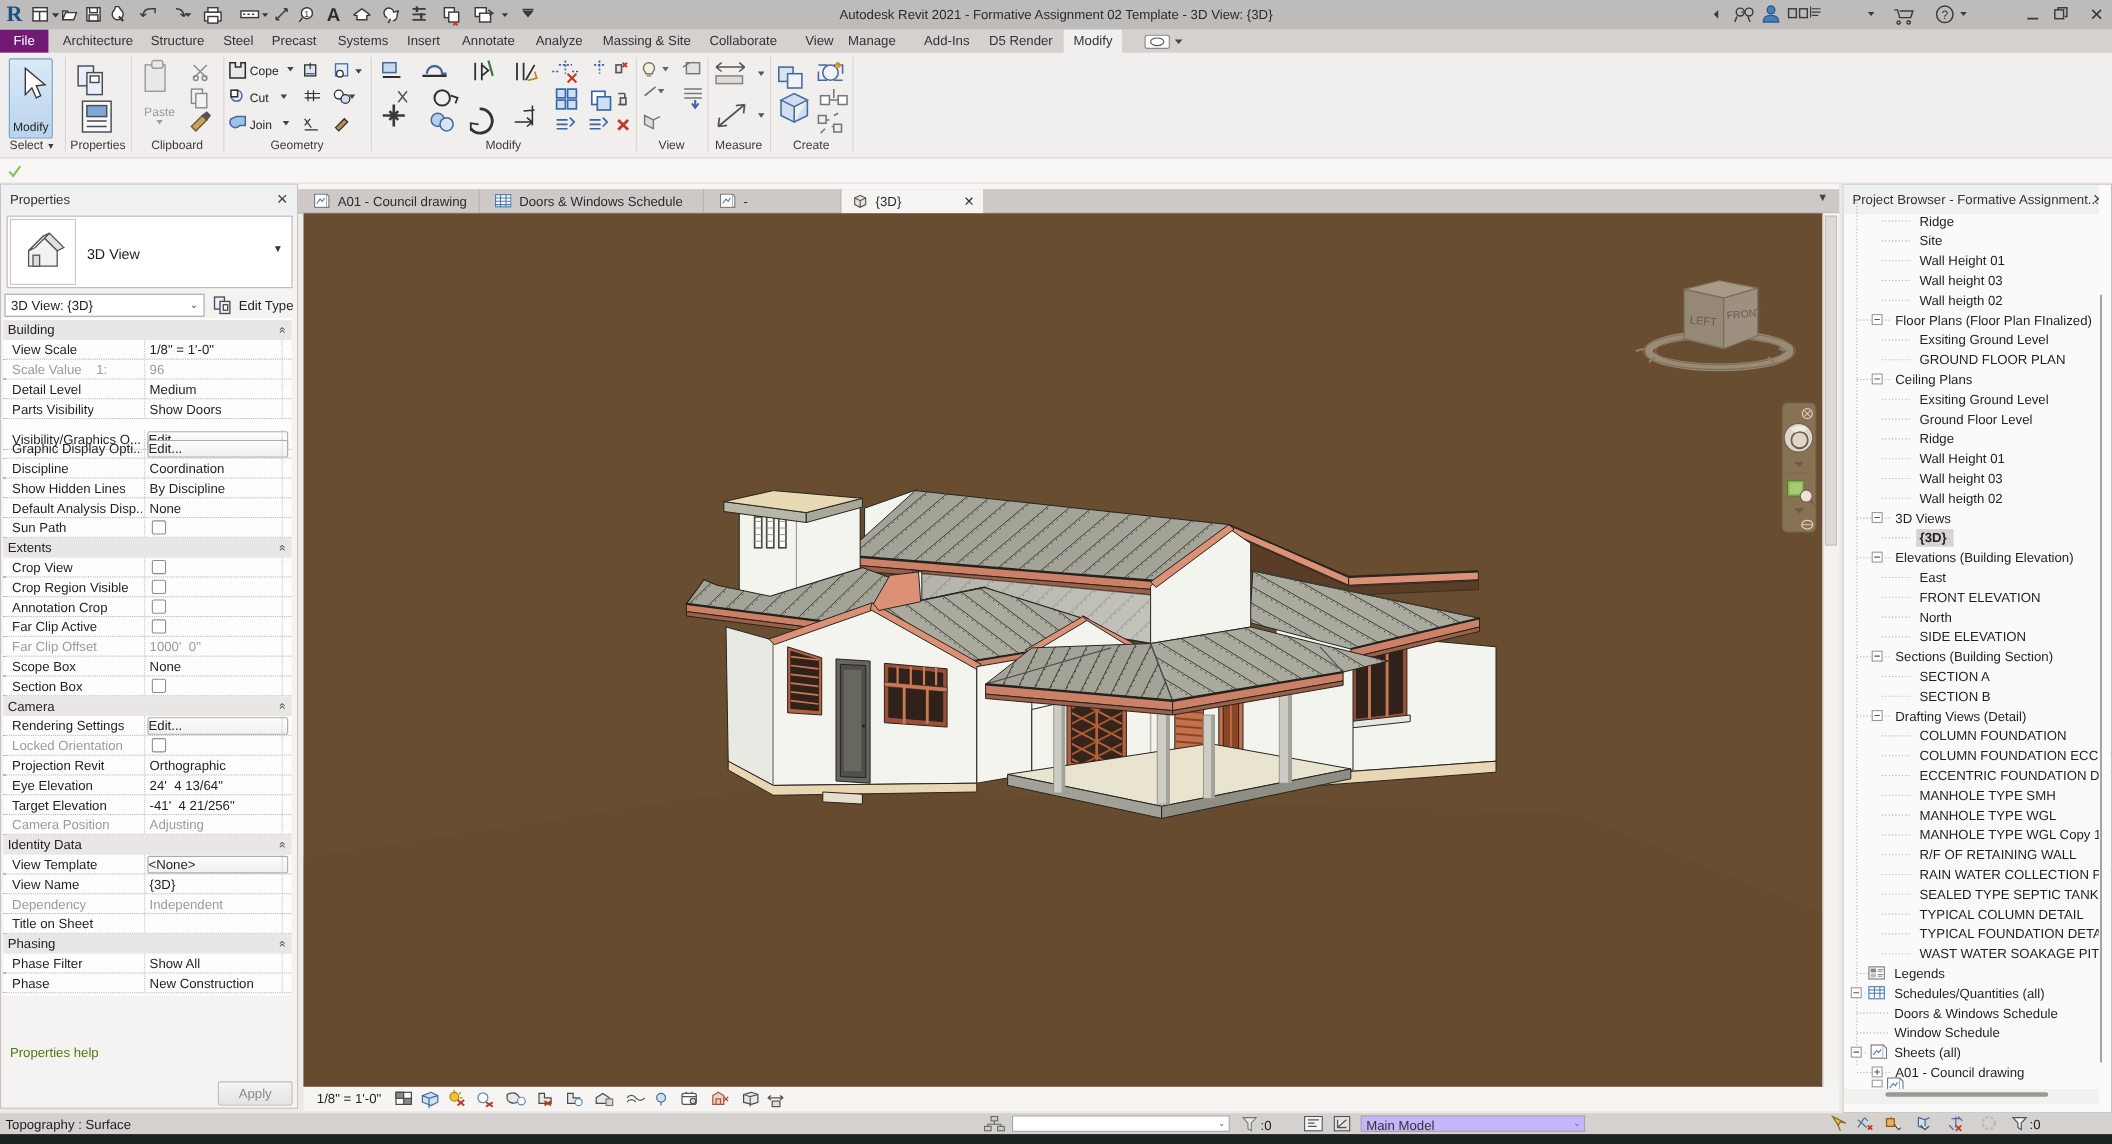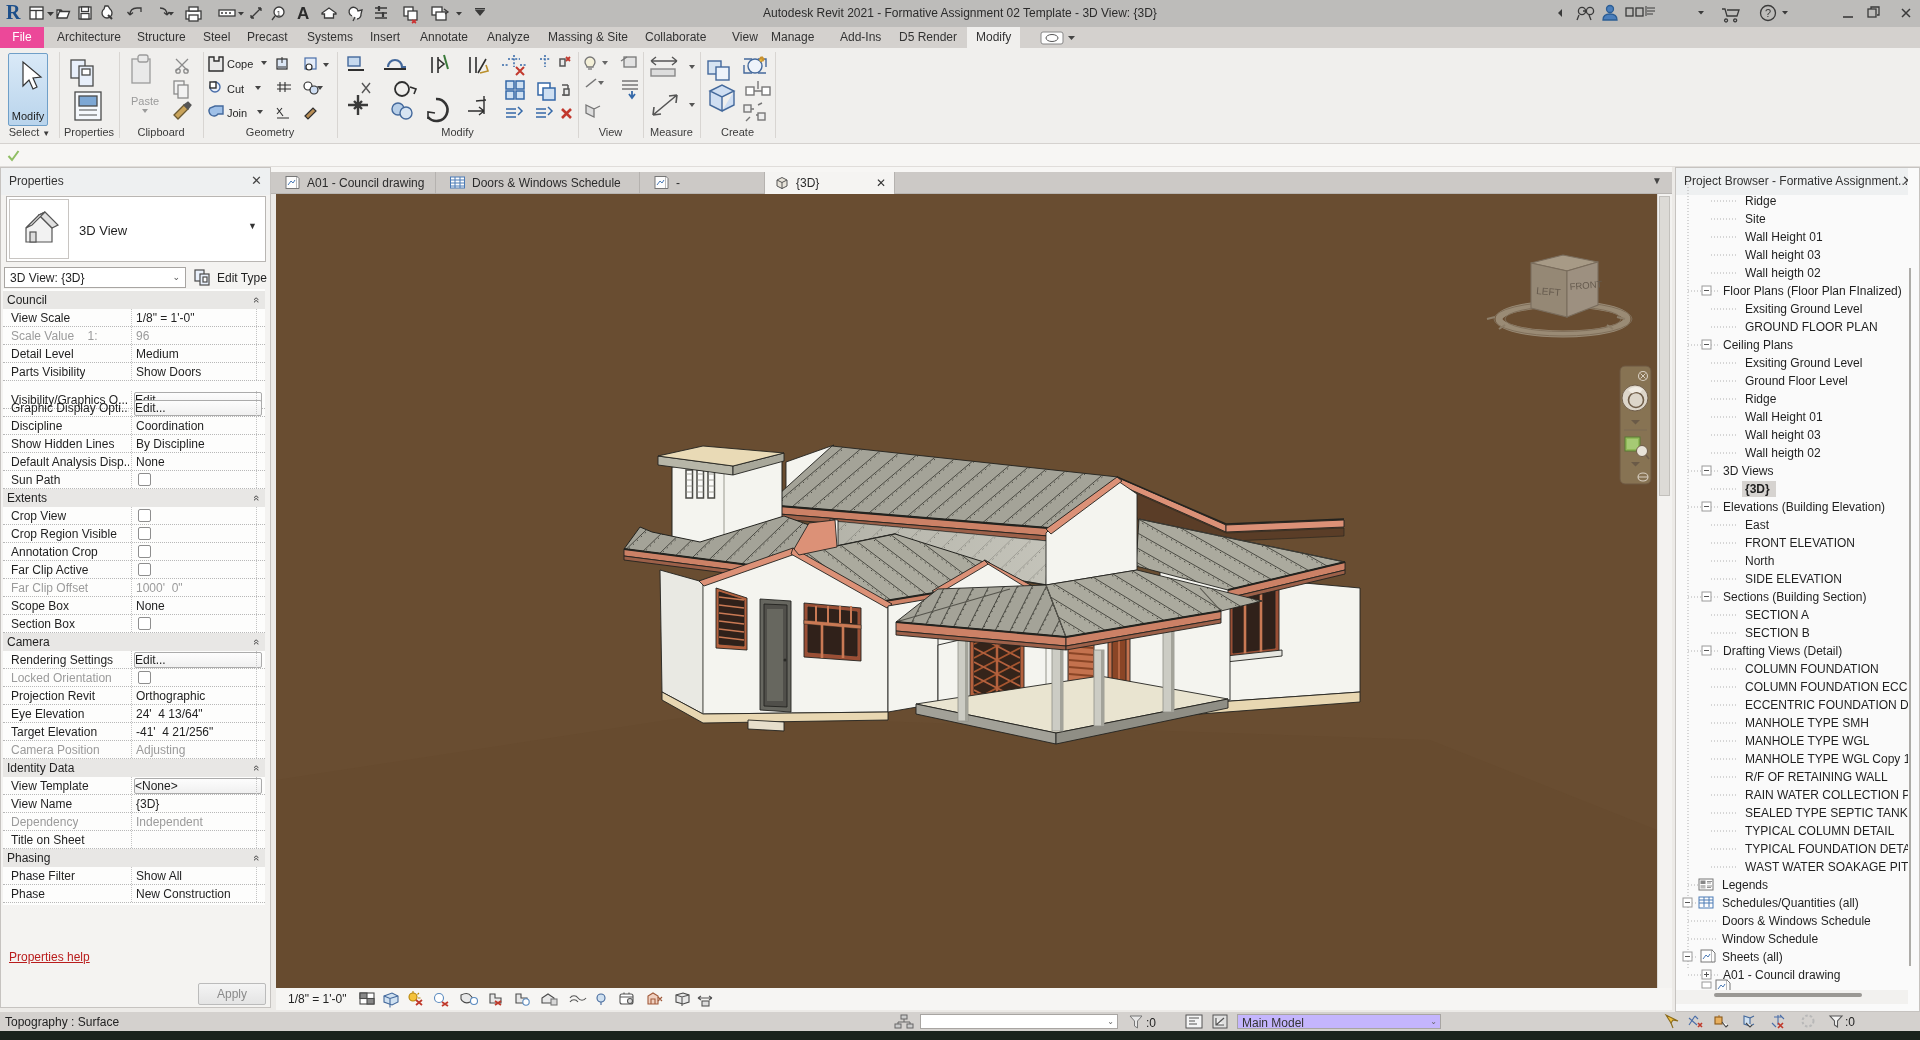--- a/index.html
+++ b/index.html
@@ -5,21 +5,21 @@
 * { margin:0; padding:0; box-sizing:border-box; }
 html,body { width:1920px; height:1040px; overflow:hidden; font-family:"Liberation Sans", sans-serif; }
 body { position:relative; background:#eceae7; }
 .abs { position:absolute; }
 
 #titlebar { left:0; top:0; width:1920px; height:27px; background:#bdbcba; }
 #titlebar .title { position:absolute; left:0; right:0; top:6px; text-align:center; font-size:12px; color:#2b2b2b; }
 
 #tabrow { left:0; top:27px; width:1920px; height:21px; background:#d4d1ce; }
 .rtab { position:absolute; top:0; height:21px; font-size:12px; color:#333; padding:3px 9px 0 9px; }
-#filetab { left:0; width:44px; background:#ec4899; color:#fff; text-align:center; padding:3px 0 0 0; }
+#filetab { left:0; width:44px; background:#701a75; color:#fff; text-align:center; padding:3px 0 0 0; }
 .rtab.active { background:#f0efed; }
 
 #ribbon { left:0; top:48px; width:1920px; height:96px; background:#f0efed; border-bottom:1px solid #d5d2cf; }
 .rsep { position:absolute; top:4px; height:86px; width:1px; background:#d8d5d2; }
 .plabel { position:absolute; top:78px; width:100%; text-align:center; font-size:11px; color:#3b3b3b; }
 
 #optionsbar { left:0; top:144px; width:1920px; height:23px; background:#f7f6f4; border-bottom:1px solid #e0ddda; }
 
 #props { left:0; top:167px; width:271px; height:841px; background:#f4f3f1; border:1px solid #c6c3c0; }
 #prophead { position:absolute; left:0; top:0; width:269px; height:27px; background:#eef0f1; font-size:12px; color:#333; }
@@ -354,21 +354,21 @@
 <svg style="position:absolute;left:192px;top:99px" width="20" height="20" viewBox="0 0 20 20">
       <g stroke="#4a4a4a" fill="#e8effa" stroke-width="1.2">
         <rect x="2" y="3" width="9" height="11"></rect>
         <rect x="7" y="7" width="9" height="11"></rect>
         <rect x="10" y="10" width="4" height="5" fill="#fff"></rect>
       </g>
     </svg>
 <span style="position:absolute;left:216px;top:103px;font-size:12px;color:#1f1f1f">Edit Type</span>
 <div style="position:absolute;left:2px;top:121px;width:262px;height:616px;background:#fdfdfc"></div>
 <div class="psec" style="top:123px">
-      <span class="lab">Council</span>
+      <span class="lab">Building</span>
       <span class="chev">«</span>
     </div>
 <div class="prow" style="top:141px">
       <span class="lab">View Scale</span>
       <span class="val">1/8" = 1'-0"</span>
     </div>
 <div class="prow dis" style="top:159px">
       <span class="lab">Scale Value&nbsp;&nbsp;&nbsp; 1:</span>
       <span class="val">96</span>
     </div>
@@ -489,21 +489,21 @@
       <span class="chev">«</span>
     </div>
 <div class="prow" style="top:699px">
       <span class="lab">Phase Filter</span>
       <span class="val">Show All</span>
     </div>
 <div class="prow" style="top:717px">
       <span class="lab">Phase</span>
       <span class="val">New Construction</span>
     </div>
-<a style="position:absolute;left:8px;top:782px;font-size:12px;color:#b91c1c;text-decoration:underline">Properties help</a>
+<a style="position:absolute;left:8px;top:782px;font-size:12px;color:#4d7c0f;">Properties help</a>
 <div style="position:absolute;left:197px;top:815px;width:68px;height:22px;background:linear-gradient(#f4f4f4,#e4e4e4);border:1px solid #bbb;border-radius:2px;text-align:center;font-size:12px;color:#8a8a8a;line-height:20px">Apply</div>
 </div>
 <div class="abs" id="dwgtabs">
  <div style="position:absolute;left:0;top:0;width:1401px;height:5px;background:#f7f6f4"></div>
  <div class="dtab" style="left:5px;width:160px">
       <svg width="15" height="13" viewBox="0 0 15 13">
         <rect x="1" y="0.5" width="11" height="12" fill="#fdfdfd" stroke="#777"></rect>
         <path d="M12 0.5 l2 2 v10 h-2" fill="#fdfdfd" stroke="#777"></path>
         <path d="M3 9 l3-4 2 2 2-3" fill="none" stroke="#4a7ab5"></path>
       </svg>

